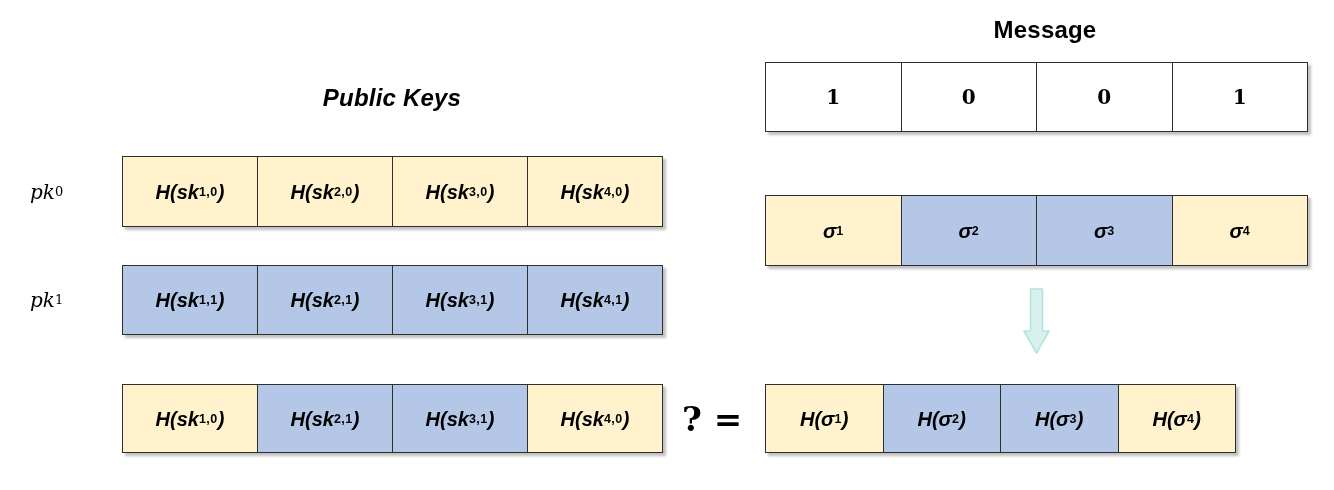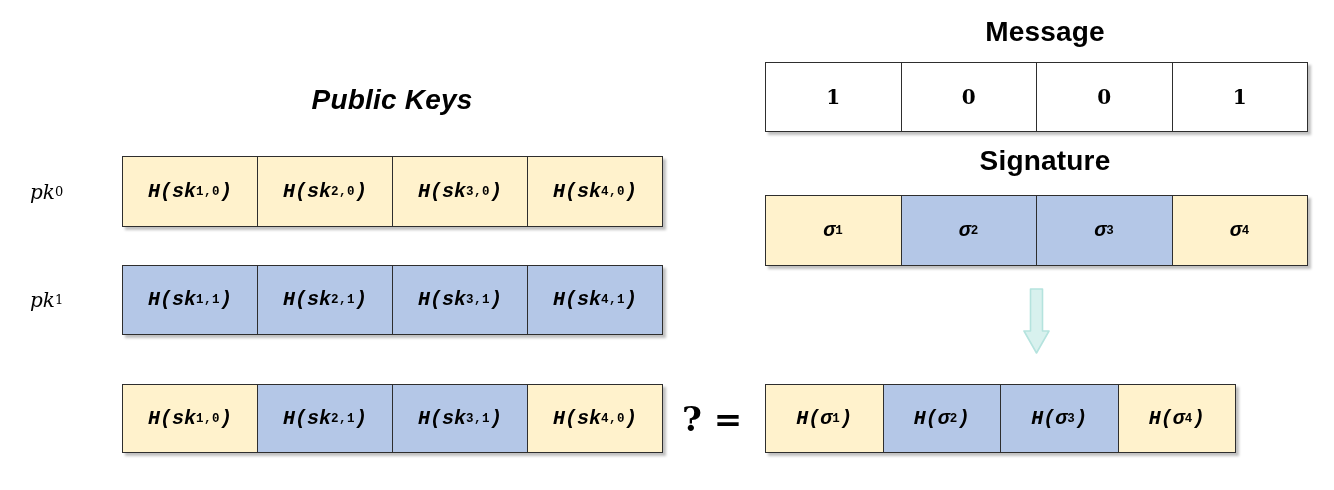--- a/index.html
+++ b/index.html
@@ -9,21 +9,21 @@
     height: 490px;
     background: #ffffff;
     overflow: hidden;
     font-family: "Liberation Sans", sans-serif;
     color: #000;
   }
   .title {
     position: absolute;
     font-family: "Liberation Sans", sans-serif;
     font-weight: 700;
-    font-size: 28px;
+    font-size: 24px;
     text-align: center;
     color: #000;
     letter-spacing: 0.2px;
   }
   .bar {
     position: absolute;
     display: flex;
     box-sizing: border-box;
     border: 1.6px solid var(--c-border, #2e2e2e);
     box-shadow: 2.5px 2.5px 2.5px rgba(0,0,0,0.25);
@@ -35,21 +35,21 @@
     align-items: center;
     justify-content: center;
     box-sizing: border-box;
     line-height: 1;
   }
   .cell + .cell { border-left: 1.6px solid var(--c-border, #2e2e2e); }
   .c-yellow { background: var(--c-yellow, #FFF2CC); }
   .c-blue   { background: var(--c-blue, #B4C7E7); }
   .c-white  { background: var(--c-white, #ffffff); }
   .math {
-    font-family: Liberation Mono, monospace;
+    font-family: Liberation Sans, sans-serif;
     font-style: italic;
     font-weight: 700;
     font-size: 20px;
     color: var(--c-text, #000);
     white-space: nowrap;
   }
   .math sub {
     font-style: normal;
     font-weight: 700;
     font-size: 12.5px;
@@ -186,21 +186,20 @@
   <div class="compare" style="left:666px; top:384px; width:92px; height:69px;">? =</div>
 
   <div class="title" style="left:900px; top:16px; width:290px;">Message</div>
   <div class="bar" style="left:765px; top:62px; width:543px; height:70px;">
     <div class="cell c-white bit">1</div>
     <div class="cell c-white bit">0</div>
     <div class="cell c-white bit">0</div>
     <div class="cell c-white bit">1</div>
   </div>
 
-  <div class="title" style="left:900px; top:145px; width:290px;">Signature</div>
   <div class="bar" style="left:765px; top:195px; width:543px; height:71px;">
     <div class="cell c-yellow math">
         <span>σ</span>
         <sub>1</sub>
         <span></span>
       </div>
     <div class="cell c-blue math">
         <span>σ</span>
         <sub>2</sub>
         <span></span>

